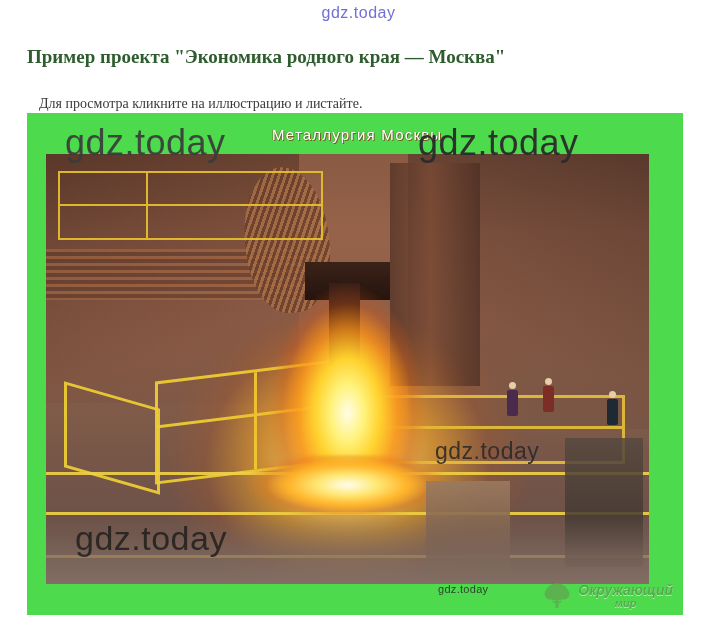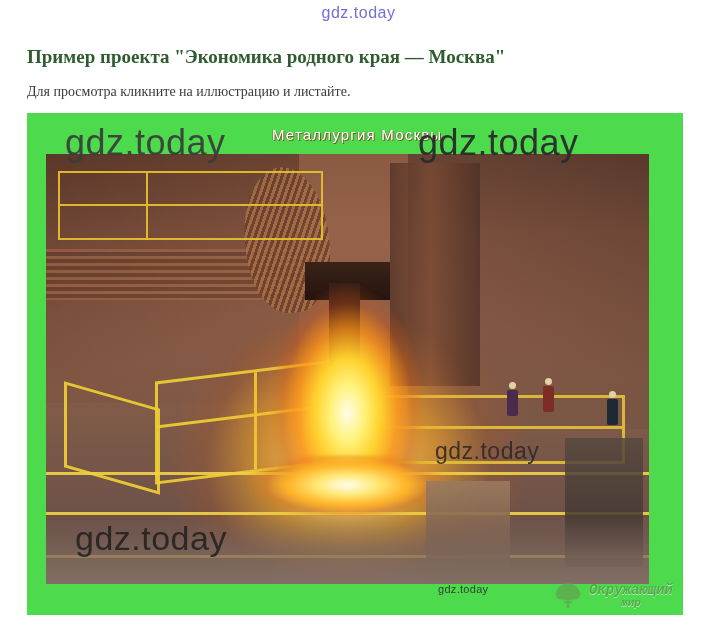--- a/index.html
+++ b/index.html
@@ -39,21 +39,21 @@
     margin:0;
     font-family:"Liberation Serif", serif;
     font-weight:bold;
     font-size:19px;
     color:#2e5c2e;
     letter-spacing:0px;
     white-space:nowrap;
   }
   .page-subtitle{
     position:absolute;left:27px;top:84px;
-    margin:0;
+    margin:12px;
     font-family:"Liberation Serif", serif;
     font-size:14px;
     color:#3a3a3a;
     white-space:nowrap;
   }
 
   
   .figure-frame{
     position:absolute;left:27px;top:113px;
     width:656px;height:502px;
@@ -233,21 +233,21 @@
   .wm-d{ left:48px;  top:406px; font-size:34px; color:#262220; opacity:.9;  letter-spacing:.5px;}
   .wm-e{ left:411px; top:470px; font-size:11px; color:#2f2f2f; opacity:.9;  letter-spacing:.3px;}
 
   
   .brand{
     position:absolute;right:10px;bottom:4px;
     display:flex;align-items:center;gap:6px;
     z-index:8;
   }
   .brand-text{
-    font-family:Liberation Mono, monospace;
+    font-family:Liberation Sans, sans-serif;
     font-style:italic;font-weight:bold;
     font-size:14px;line-height:1.02;
     color:#57a94e;
     text-align:center;
     text-shadow:0 1px 0 rgba(255,255,255,.55);
   }
   .brand-text .l2{display:block;font-size:11px;}
   .tree{display:block;}
 </style>
 </head>

